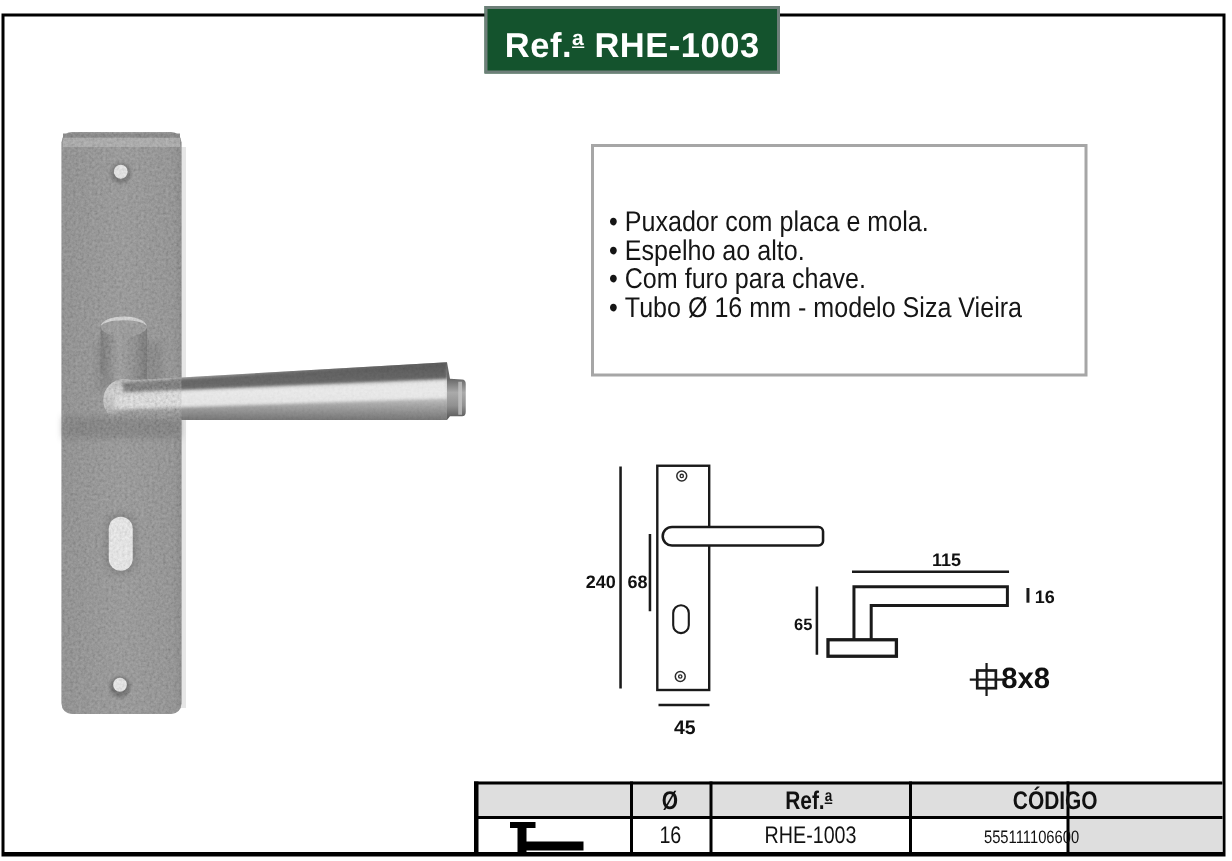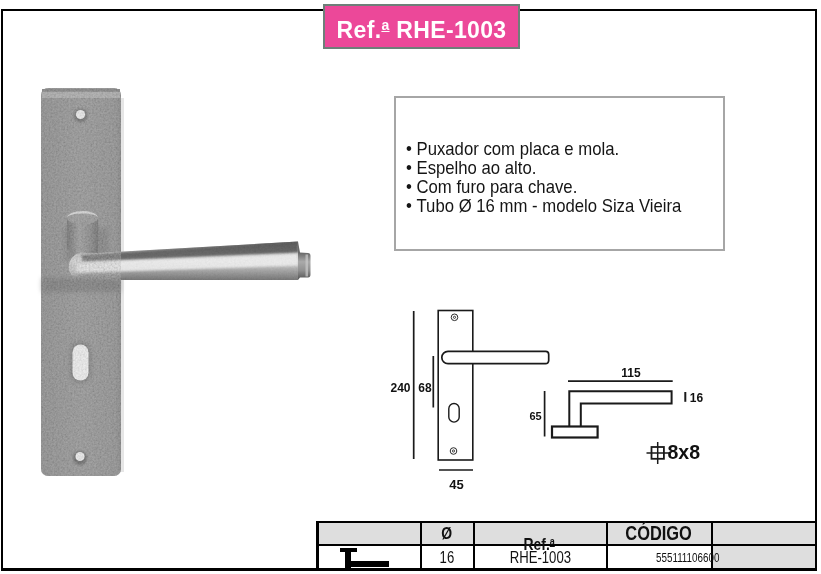--- a/index.html
+++ b/index.html
@@ -5,21 +5,21 @@
   html,body{margin:0;padding:0;}
   body{width:821px;height:574px;background:#ffffff;position:relative;overflow:hidden;
        font-family:"Liberation Sans", sans-serif;}
   .abs{position:absolute;}
 </style>
 </head>
 <body>
 
 <div class="abs" style="left:1px;top:9px;width:816px;height:562px;border:2px solid #000;border-bottom-width:3px;box-sizing:border-box;"></div>
 
-<div class="abs" style="left:323px;top:4px;width:197px;height:45px;background:#ec4899;border:2px solid #6e7f79;box-sizing:border-box;display:flex;align-items:center;justify-content:center;padding-top:8px;">
+<div class="abs" style="left:323px;top:4px;width:197px;height:45px;background:#14532d;border:2px solid #6e7f79;box-sizing:border-box;display:flex;align-items:center;justify-content:center;padding-top:8px;">
   <span style="color:#fff;font-weight:bold;font-size:23px;letter-spacing:0.35px;white-space:nowrap;">Ref.<span style="font-size:14px;vertical-align:8px;text-decoration:underline;">a</span> RHE-1003</span>
 </div>
 
 <svg class="abs" style="left:30px;top:80px;" width="300" height="420" viewBox="30 80 300 420">
   <defs>
     <filter id="grain" x="0%" y="0%" width="100%" height="100%">
       <feTurbulence type="fractalNoise" baseFrequency="0.55" numOctaves="3" seed="7" result="n"></feTurbulence>
       <feColorMatrix in="n" type="saturate" values="0" result="gray"></feColorMatrix>
       <feComponentTransfer in="gray" result="g2">
         <feFuncA type="linear" slope="0" intercept="1"></feFuncA>
@@ -162,24 +162,24 @@
   <div class="abs" style="left:0;top:23px;width:499px;height:1.8px;background:#000;"></div>
 
   <div class="abs" style="left:104px;top:0;width:1.6px;height:47px;background:#000;"></div>
   <div class="abs" style="left:157px;top:0;width:1.6px;height:47px;background:#000;"></div>
   <div class="abs" style="left:290px;top:0;width:1.6px;height:47px;background:#000;"></div>
   <div class="abs" style="left:395px;top:0;width:2px;height:47px;background:#000;"></div>
 
   <div class="abs" style="left:105px;top:2px;width:52px;height:21px;display:flex;align-items:center;justify-content:center;font-weight:bold;font-size:17px;color:#111;">
       <span style="transform:scaleX(0.82);">Ø</span>
     </div>
-  <div class="abs" style="left:158px;top:13px;width:130px;height:21px;display:flex;align-items:center;justify-content:center;font-weight:bold;font-size:17px;color:#111;">
+  <div class="abs" style="left:158px;top:2px;width:130px;height:21px;display:flex;align-items:center;justify-content:center;font-weight:bold;font-size:17px;color:#111;">
       <span style="transform:scaleX(0.82);">Ref.<span style="font-size:11px;vertical-align:5px;text-decoration:underline;">a</span></span>
     </div>
-  <div class="abs" style="left:291px;top:2px;width:104px;height:21px;display:flex;align-items:center;justify-content:center;font-weight:bold;font-size:20px;color:#111;">
+  <div class="abs" style="left:291px;top:2px;width:104px;height:21px;display:flex;align-items:center;justify-content:center;font-weight:bold;font-size:17px;color:#111;padding-left:44px;">
       <span style="transform:scaleX(0.82);">CÓDIGO</span>
     </div>
 
   <div class="abs" style="left:105px;top:27px;width:52px;height:20px;display:flex;align-items:center;justify-content:center;font-size:16px;color:#111;">
       <span style="transform:scaleX(0.82);">16</span>
     </div>
   <div class="abs" style="left:158px;top:27px;width:132px;height:20px;display:flex;align-items:center;justify-content:center;font-size:16px;color:#111;">
       <span style="transform:scaleX(0.82);">RHE-1003</span>
     </div>
   <div class="abs" style="left:291px;top:27px;width:104px;height:20px;display:flex;align-items:center;justify-content:center;font-size:12px;color:#111;margin-left:29px;">

